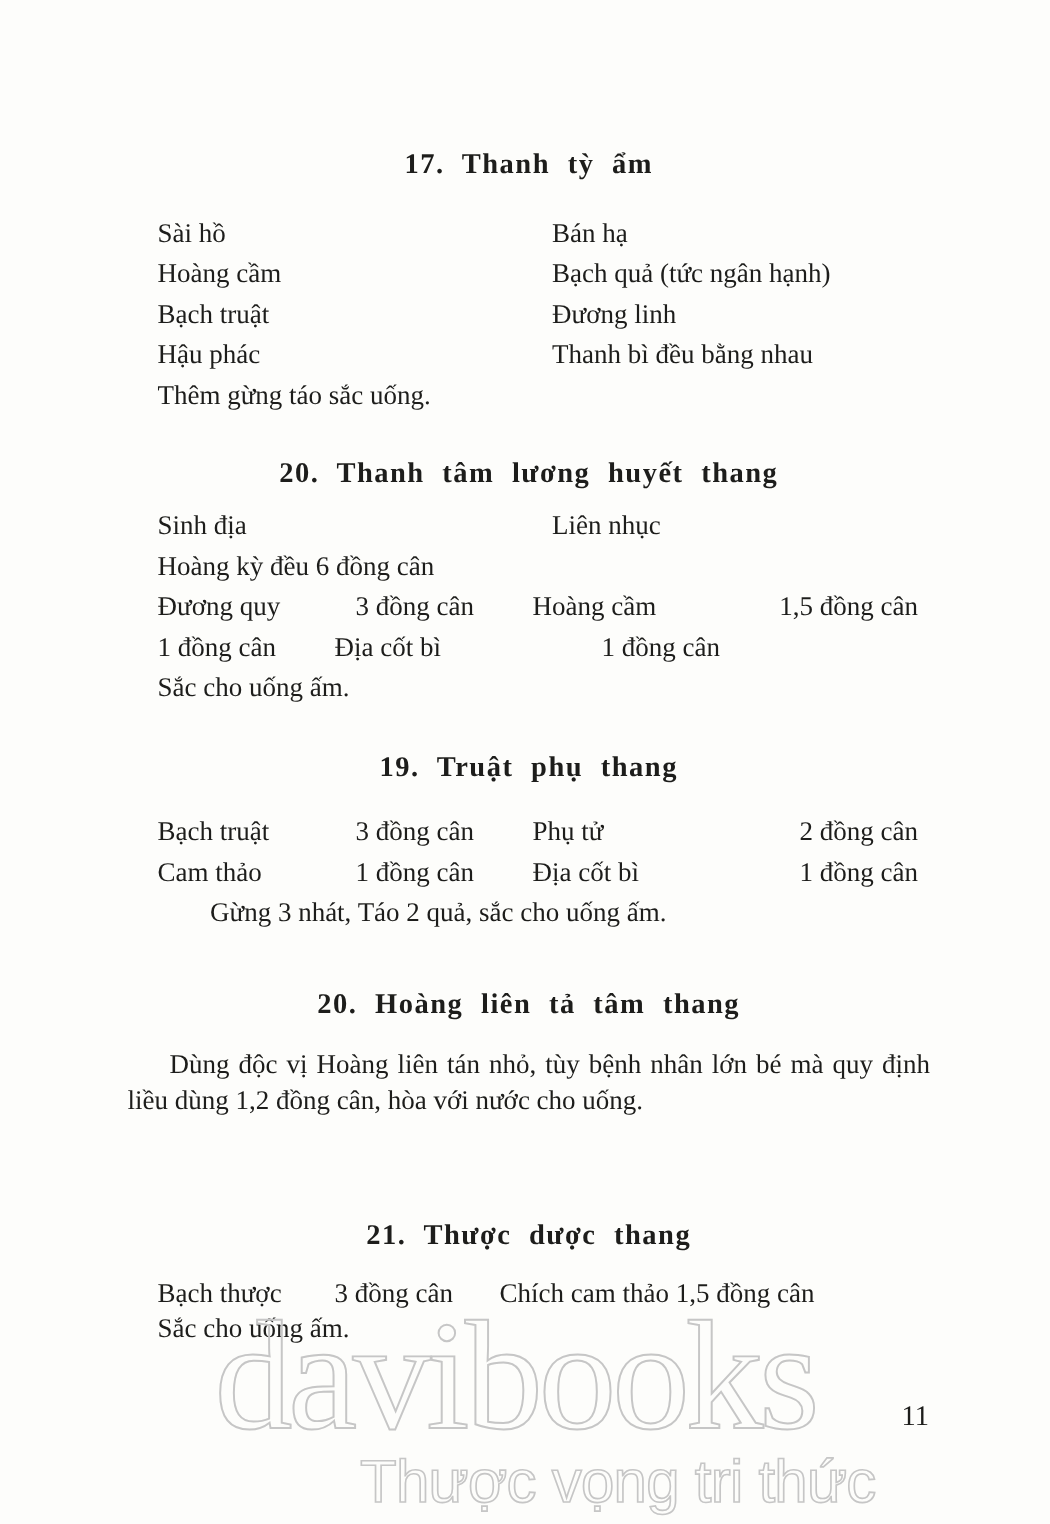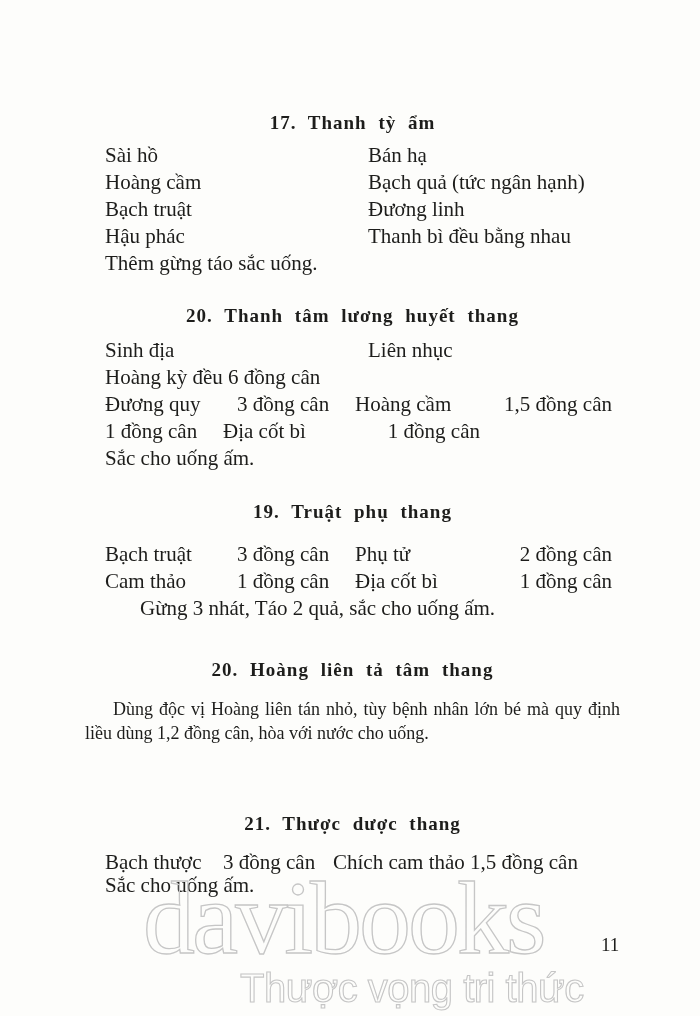--- a/index.html
+++ b/index.html
@@ -14,21 +14,21 @@
   }
   .abs { position:absolute; left:85px; width:535px; }
   .sec-title {
     font-weight:bold;
     text-align:center;
     font-size:19px;
     letter-spacing:1px;
     word-spacing:6px;
     white-space:nowrap;
   }
-  .rows { font-size:21px; line-height:27px; padding-left:20px; }
+  .rows { font-size:18px; line-height:27px; padding-left:20px; }
   .row { display:flex; align-items:baseline; }
   
   .g2-c1 { width:263px; flex:none; }
   .g2-c2 { flex:1; }
   
   .g4-c1 { width:132px; flex:none; }
   .g4-c2 { width:118px; flex:none; }
   .g4-c3 { width:115px; flex:none; }
   .g4-c4 { width:142px; flex:none; text-align:right; }
   
@@ -67,21 +67,21 @@
     position:absolute;
     left:601px; top:934px;
     font-size:19px;
   }
 </style>
 </head>
 <body>
 
 <div class="page">
 
-  <div class="abs sec-title" style="top:112px">17. Thanh tỳ ẩm</div>
+  <div class="abs sec-title" style="top:99px">17. Thanh tỳ ẩm</div>
   <div class="abs rows" style="top:142px">
     <div class="row">
       <span class="g2-c1">Sài hồ</span>
       <span class="g2-c2">Bán hạ</span>
     </div>
     <div class="row">
       <span class="g2-c1">Hoàng cầm</span>
       <span class="g2-c2">Bạch quả (tức ngân hạnh)</span>
     </div>
     <div class="row">

